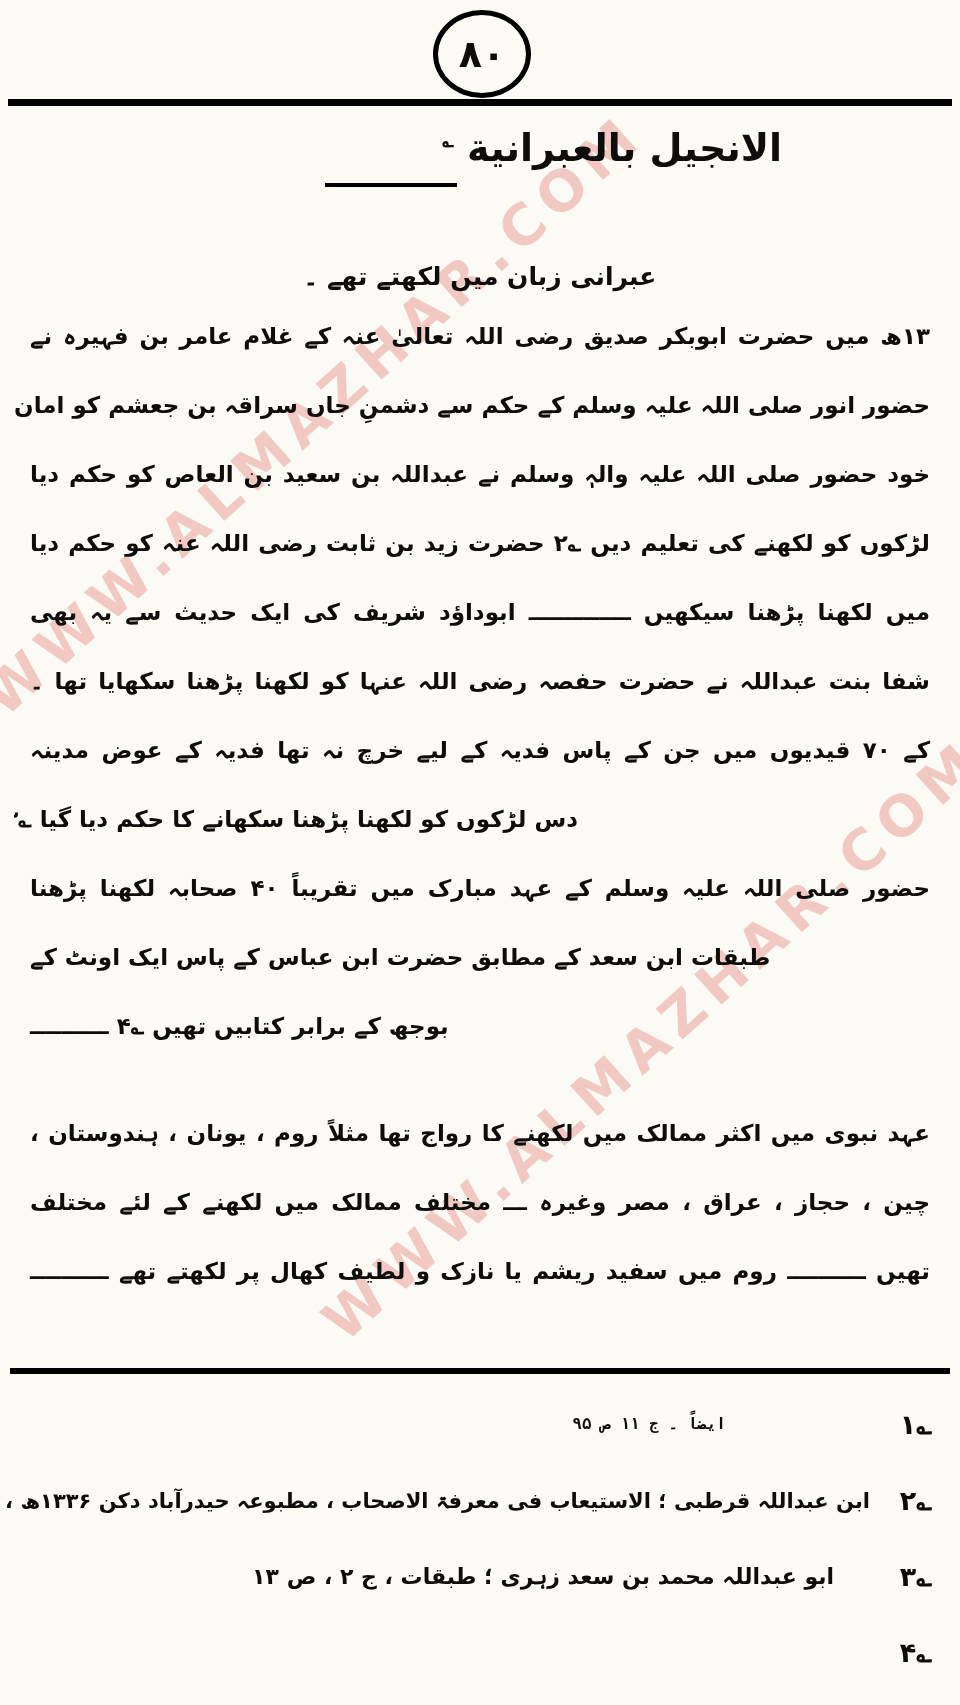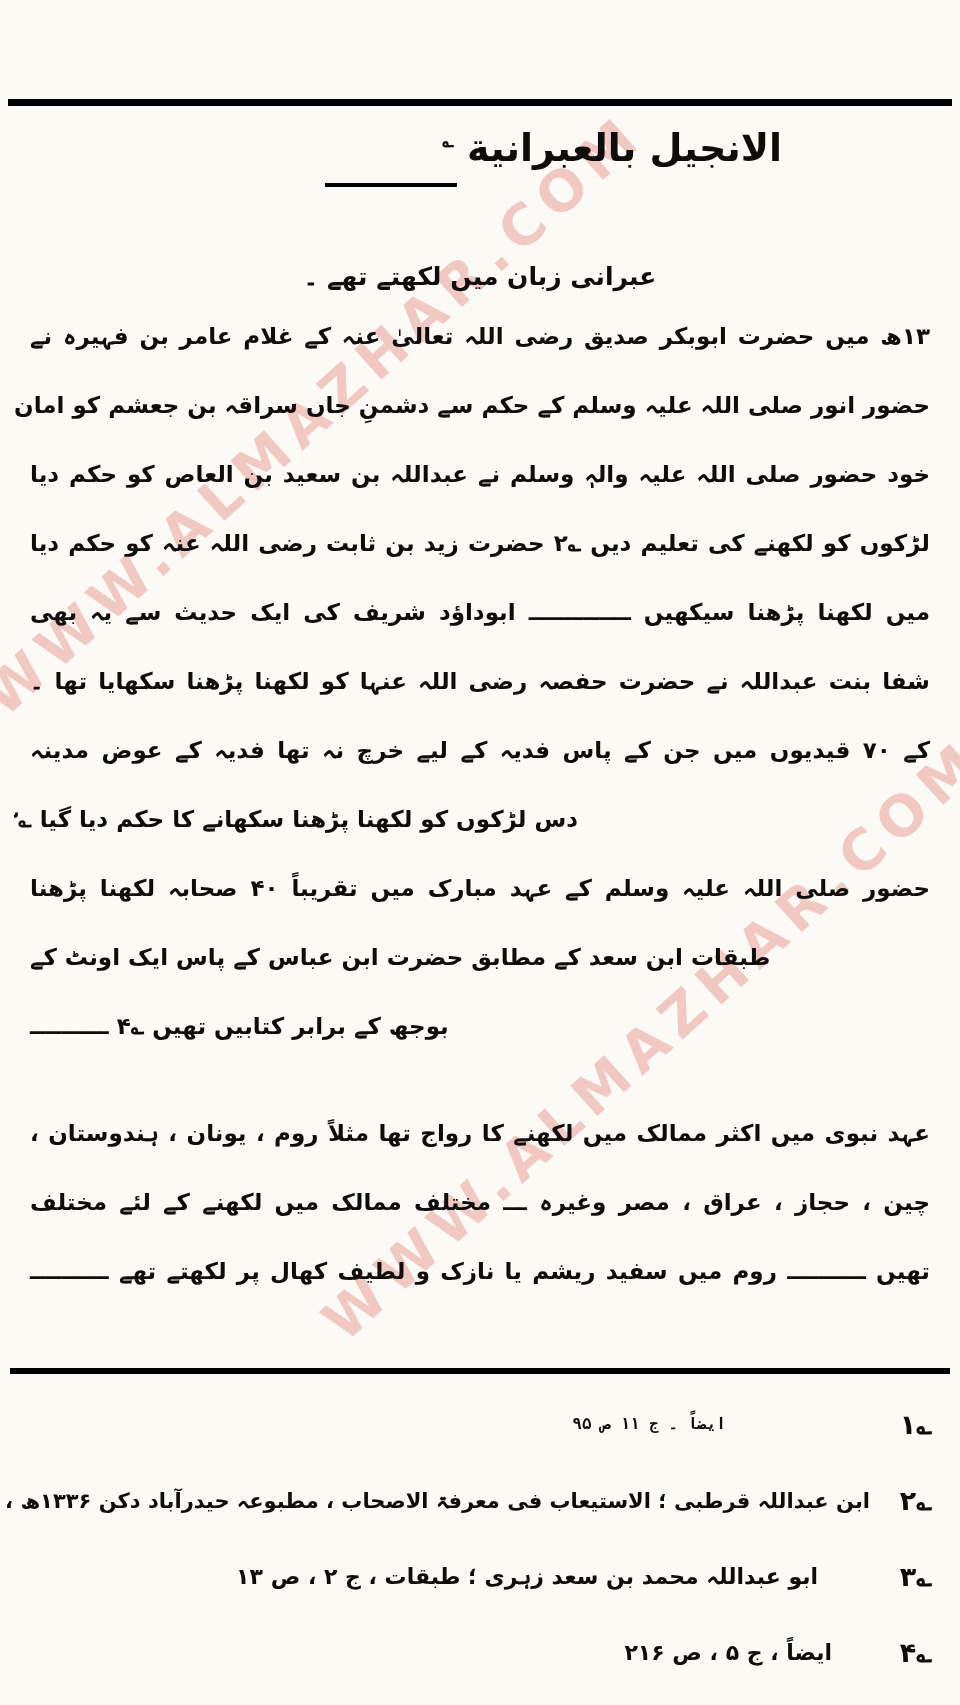--- a/index.html
+++ b/index.html
@@ -63,31 +63,34 @@
     position:absolute;z-index:2;top:1402px;left:20px;right:28px;direction:rtl;
   }
   .fn{
     display:flex;direction:rtl;align-items:flex-start;
     height:76px;line-height:46px;font-weight:700;
   }
   .fn .fn-marker{font-size:27px;width:56px;flex:0 0 56px;}
   .fn .fn-text{font-size:22px;white-space:nowrap;}
   .fn.fn-0 .fn-text{margin-right:150px;font-size:16px;letter-spacing:6px;font-family:Liberation Mono, monospace;}
   .fn.fn-1 .fn-text{margin-right:6px;font-size:21px;}
-  .fn.fn-2 .fn-text{margin-right:58px;}
+  .fn.fn-2 .fn-text{margin-right:42px;}
   .fn.fn-3 .fn-text{margin-right:44px;letter-spacing:3px;}
 </style>
 </head>
 <body>
 
 <div class="page">
 
   <div class="watermark" id="wm1" style="color: rgb(233, 160, 154);">WWW.ALMAZHAR.COM</div>
   <div class="watermark" id="wm2" style="color: rgb(233, 160, 154);">WWW.ALMAZHAR.COM</div>
 
+  <div class="page-num-circle">
+    <span>۸۰</span>
+  </div>
 
   <div class="rule" id="rule-top"></div>
 
   <div class="heading">
     <span>الانجيل بالعبرانية</span>
     <span class="mark">؎</span>
   </div>
   <div class="rule" id="rule-heading"></div>
 
   <div class="subline">عبرانی زبان میں لکھتے تھے ۔</div>
@@ -119,17 +122,16 @@
       <div class="fn fn-1">
         <span class="fn-marker">؎۲</span>
         <span class="fn-text">ابن عبداللہ قرطبی ؛ الاستیعاب فی معرفۃ الاصحاب ، مطبوعہ حیدرآباد دکن ۱۳۳۶ھ ، ج ۱ ، ص ۳۵۳</span>
       </div>
       <div class="fn fn-2">
         <span class="fn-marker">؎۳</span>
         <span class="fn-text">ابو عبداللہ محمد بن سعد زہری ؛ طبقات ، ج ۲ ، ص ۱۳</span>
       </div>
       <div class="fn fn-3">
         <span class="fn-marker">؎۴</span>
-        <span class="fn-text">ایضاً ، ج ۵ ، ص ۲۱۶</span>
       </div>
     </div>
 
 </div>
 
 </body></html>

